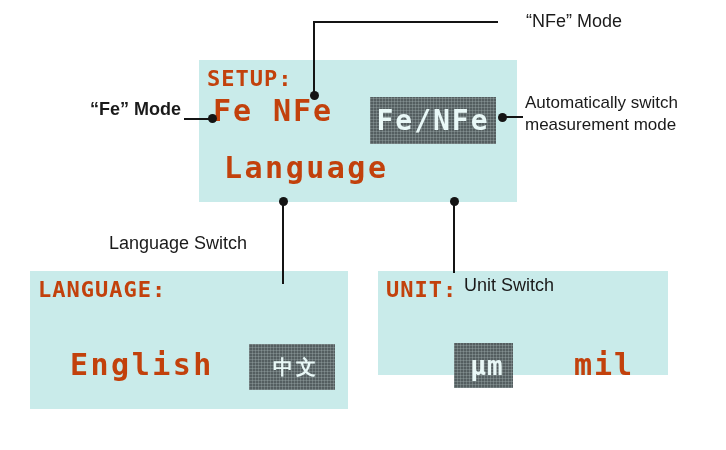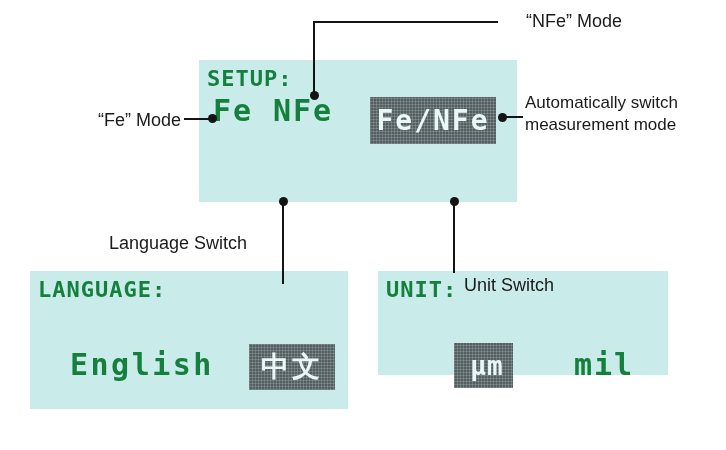--- a/index.html
+++ b/index.html
@@ -7,32 +7,32 @@
     position:relative; width:726px; height:450px; background:#ffffff;
     font-family:"Liberation Sans", sans-serif; overflow:hidden;
   }
   .panel { position:absolute; background:#c9ebea; }
   #setup-panel    { left:199px; top:60px;  width:318px; height:142px; }
   #language-panel { left:30px;  top:271px; width:318px; height:138px; }
   #unit-panel     { left:378px; top:271px; width:290px; height:104px; }
 
   .lcd {
     position:absolute; font-family:"DejaVu Sans Mono", monospace;
-    font-weight:bold; color:#15803d; line-height:1; white-space:nowrap;
+    font-weight:bold; color:#c2410c; line-height:1; white-space:nowrap;
   }
   .lcd-title { font-size:22px; letter-spacing:1px; left:8px; top:8px; }
 
   #setup-fe       { left:14px;  top:36px; font-size:30px; letter-spacing:2px; }
   #setup-nfe      { left:74px;  top:36px; font-size:30px; letter-spacing:2px; }
   #setup-fenfe    { left:171px; top:37px; width:126px; height:47px; font-size:28px; letter-spacing:2px; }
   #setup-language { left:25px;  top:93px; font-size:30px; letter-spacing:2.5px; }
   #setup-unit     { left:219px; top:93px; font-size:30px; letter-spacing:2.5px; }
 
   #lang-english { left:40px;  top:79px; font-size:30px; letter-spacing:2.5px; }
-  #lang-chinese { left:219px; top:73px; width:86px; height:46px; font-size:28px; letter-spacing:3px; }
+  #lang-chinese { left:219px; top:73px; width:78px; height:46px; font-size:20px; letter-spacing:3px;padding-left:8px; }
   #unit-um      { left:76px;  top:72px; width:52px; height:45px; font-size:26px; letter-spacing:1px;padding-left:7px; }
   #unit-mil     { left:196px; top:79px; font-size:30px; letter-spacing:2px; }
 
   .sel {
     display:flex; align-items:center; justify-content:center;
     background-color:#545e60;
     background-image:
       repeating-linear-gradient(0deg,  rgba(173,188,188,0.30) 0 1px, transparent 1px 3px),
       repeating-linear-gradient(90deg, rgba(173,188,188,0.30) 0 1px, transparent 1px 3px);
     color:#e9f8f7;
@@ -40,21 +40,21 @@
 
   .cline { position:absolute; background:#141414; }
   .dot   { position:absolute; width:9px; height:9px; border-radius:50%; background:#141414; }
   .note  { position:absolute; color:#1a1a1a; font-size:18px; line-height:22px; white-space:nowrap; }
 
   #nfe-line-h { left:314px; top:21px;  width:184px; height:2px; }
   #nfe-line-v { left:313px; top:21px;  width:2px;   height:74px; }
   #nfe-dot    { left:310px; top:91px; }
   #nfe-label  { left:518px; top:10px;margin-left:8px; }
 
-  #fe-label   { left:84px;  top:109px; width:97px; text-align:right; }
+  #fe-label   { left:84px;  top:98px; width:97px; text-align:right;font-weight:bold; }
   #fe-line-h  { left:184px; top:118px; width:28px; height:2px; }
   #fe-dot     { left:208px; top:114px; }
 
   #auto-dot    { left:498px; top:113px; }
   #auto-line-h { left:505px; top:116px; width:18px; height:2px; }
   #auto-label  { left:525px; top:92px; font-size:17px; }
 
   #langsw-dot    { left:279px; top:197px; }
   #langsw-line-v { left:282px; top:201px; width:2px; height:83px; }
   #langsw-label  { left:109px; top:232px; }
@@ -66,20 +66,21 @@
 </head>
 <body>
 
 <div id="stage">
 
   <div class="panel" id="setup-panel">
     <div class="lcd lcd-title">SETUP:</div>
     <div class="lcd" id="setup-fe">Fe</div>
     <div class="lcd" id="setup-nfe">NFe</div>
     <div class="lcd sel" id="setup-fenfe">Fe/NFe</div>
+    <div class="lcd" id="setup-language">Language</div>
   </div>
 
   <div class="panel" id="language-panel">
     <div class="lcd lcd-title">LANGUAGE:</div>
     <div class="lcd" id="lang-english">English</div>
     <div class="lcd sel" id="lang-chinese">中文</div>
   </div>
 
   <div class="panel" id="unit-panel">
     <div class="lcd lcd-title">UNIT:</div>

